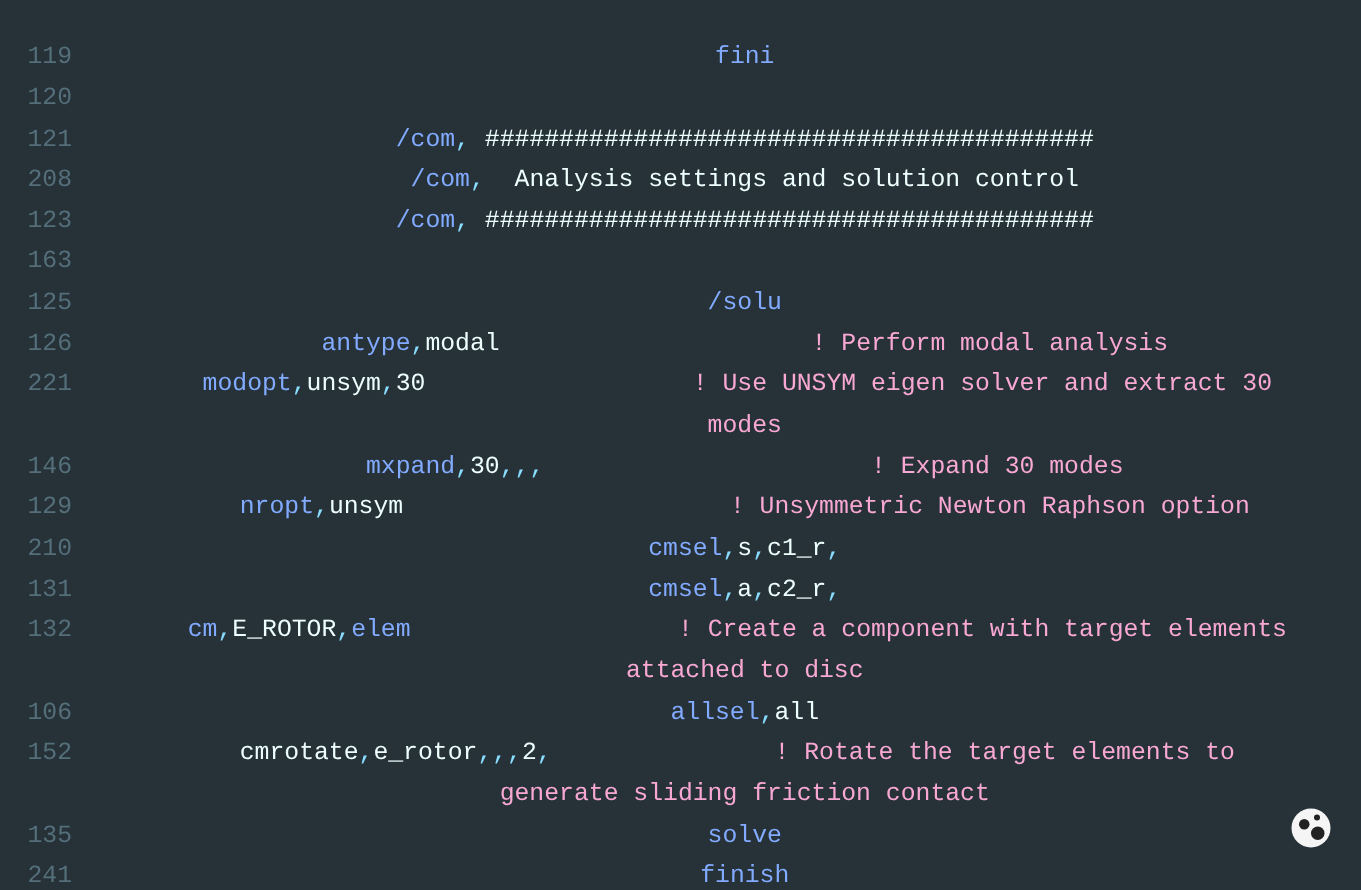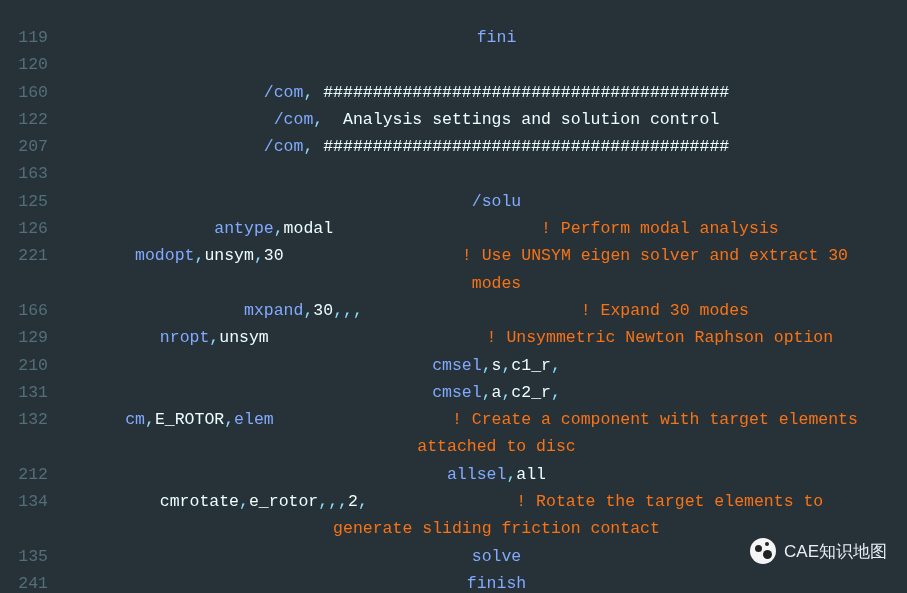--- a/index.html
+++ b/index.html
@@ -31,21 +31,21 @@
   .code {
     flex: 1;
     padding-top: 0px;
     padding-left: 24px;
     color: #b0bec5;
     white-space: pre;
     text-align: center;
   }
   .tok-kw    { color: #82aaff; }
   .tok-punct { color: #89ddff; }       
-  .tok-comment { color: #f97316; }     
+  .tok-comment { color: #f9a8d4; }     
   .tok-plain { color: #b0bec5; }
   .tok-white { color: #eeffff; }
   .line { height: 27.3px; display:block; }
   .watermark {
     position: absolute;
     right: 20px;
     bottom: 28px;
     display: flex;
     align-items: center;
     gap: 8px;
@@ -70,42 +70,41 @@
   .wm-icon::after  { width: 9px; height: 9px; right: 4px; bottom: 5px; }
   .wm-dot3 { position:absolute; width:4px; height:4px; background:#222; border-radius:50%; right:7px; top:4px;}
 </style>
 </head>
 <body>
 
 <div class="editor">
   <div class="gutter" id="gutter">
       <div>119</div>
       <div>120</div>
-      <div>160</div>
-      <div>122</div>
-      <div>207</div>
+      <div>121</div>
+      <div>208</div>
+      <div>123</div>
       <div>163</div>
       <div>125</div>
       <div>126</div>
       <div>221</div>
       <div></div>
-      <div>166</div>
+      <div>146</div>
       <div>129</div>
       <div>210</div>
       <div>131</div>
       <div>132</div>
       <div></div>
-      <div>212</div>
-      <div>134</div>
+      <div>106</div>
+      <div>152</div>
       <div></div>
       <div>135</div>
       <div>241</div>
       <div>137</div>
     </div>
   <div class="code" id="code"><span class="line"><span class="tok-kw">fini</span></span><span class="line"><span class="tok-plain"></span></span><span class="line"><span class="tok-kw">/com</span><span class="tok-punct">,</span><span class="tok-white"> #########################################</span></span><span class="line"><span class="tok-kw">/com</span><span class="tok-punct">,</span><span class="tok-white">  Analysis settings and solution control</span></span><span class="line"><span class="tok-kw">/com</span><span class="tok-punct">,</span><span class="tok-white"> #########################################</span></span><span class="line"><span class="tok-plain"></span></span><span class="line"><span class="tok-kw">/solu</span></span><span class="line"><span class="tok-kw">antype</span><span class="tok-punct">,</span><span class="tok-white">modal</span><span class="tok-plain">                     </span><span class="tok-comment">! Perform modal analysis</span></span><span class="line"><span class="tok-kw">modopt</span><span class="tok-punct">,</span><span class="tok-white">unsym</span><span class="tok-punct">,</span><span class="tok-white">30</span><span class="tok-plain">                  </span><span class="tok-comment">! Use UNSYM eigen solver and extract 30 </span></span><span class="line"><span class="tok-comment">modes</span></span><span class="line"><span class="tok-kw">mxpand</span><span class="tok-punct">,</span><span class="tok-white">30</span><span class="tok-punct">,,,</span><span class="tok-plain">                      </span><span class="tok-comment">! Expand 30 modes</span></span><span class="line"><span class="tok-kw">nropt</span><span class="tok-punct">,</span><span class="tok-white">unsym</span><span class="tok-plain">                      </span><span class="tok-comment">! Unsymmetric Newton Raphson option</span></span><span class="line"><span class="tok-kw">cmsel</span><span class="tok-punct">,</span><span class="tok-white">s</span><span class="tok-punct">,</span><span class="tok-white">c1_r</span><span class="tok-punct">,</span></span><span class="line"><span class="tok-kw">cmsel</span><span class="tok-punct">,</span><span class="tok-white">a</span><span class="tok-punct">,</span><span class="tok-white">c2_r</span><span class="tok-punct">,</span></span><span class="line"><span class="tok-kw">cm</span><span class="tok-punct">,</span><span class="tok-white">E_ROTOR</span><span class="tok-punct">,</span><span class="tok-kw">elem</span><span class="tok-plain">                  </span><span class="tok-comment">! Create a component with target elements </span></span><span class="line"><span class="tok-comment">attached to disc</span></span><span class="line"><span class="tok-kw">allsel</span><span class="tok-punct">,</span><span class="tok-white">all</span></span><span class="line"><span class="tok-white">cmrotate</span><span class="tok-punct">,</span><span class="tok-white">e_rotor</span><span class="tok-punct">,,,</span><span class="tok-white">2</span><span class="tok-punct">,</span><span class="tok-plain">               </span><span class="tok-comment">! Rotate the target elements to </span></span><span class="line"><span class="tok-comment">generate sliding friction contact</span></span><span class="line"><span class="tok-kw">solve</span></span><span class="line"><span class="tok-kw">finish</span></span><span class="line"><span class="tok-plain"></span></span></div>
 </div>
 
 <div class="watermark">
   <span class="wm-icon">
       <span class="wm-dot3"></span>
     </span>
-  <span>CAE知识地图</span>
 </div>
 
 </body></html>

